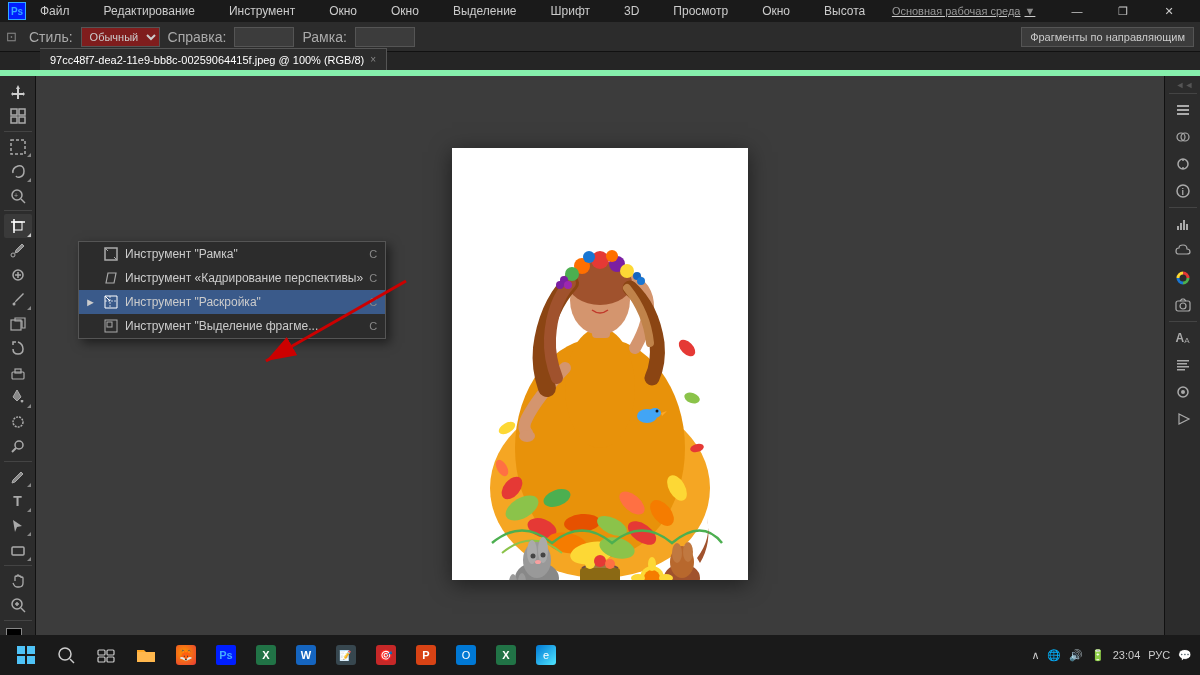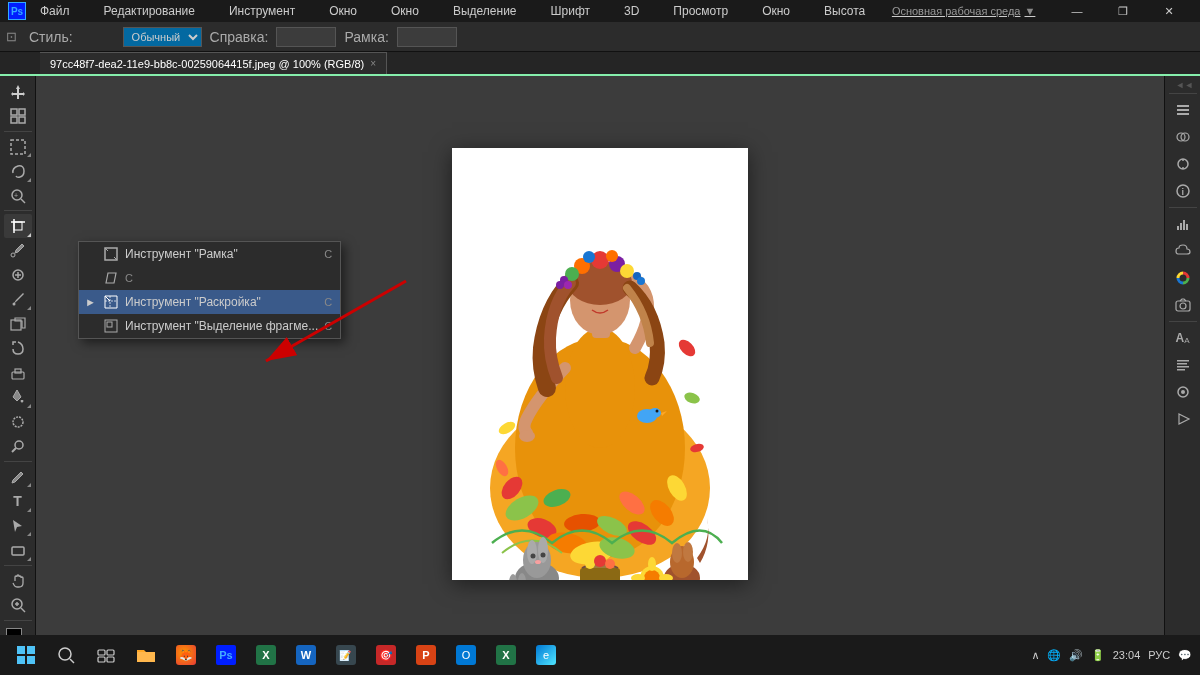--- a/index.html
+++ b/index.html
@@ -19,37 +19,37 @@
     .title-btn { width: 46px; height: 22px; display: flex; align-items: center; justify-content: center; font-size: 11px; cursor: pointer; }
 
     
     #options-bar {
       width: 100%; height: 30px; background: #2c2c2c;
       display: flex; align-items: center; padding: 0 6px; gap: 8px;
       border-bottom: 1px solid #111;
     }
     .options-label { color: #aaa; font-size: 14px; }
     .options-select {
-      background: #0369a1; border: 1px solid #555; color: #ccc;
-      font-size: 11px; padding: 1px 4px; height: 20px; margin-left: 42px;
+      background: #7f1d1d; border: 1px solid #555; color: #ccc;
+      font-size: 11px; padding: 1px 4px; height: 20px;
     }
     .options-input {
       background: #3c3c3c; border: 1px solid #555; color: #ccc;
       font-size: 11px; padding: 1px 4px; height: 20px; width: 60px;
     }
     .options-btn {
       background: #3c3c3c; border: 1px solid #555; color: #ccc;
       font-size: 11px; padding: 2px 8px; height: 20px; cursor: pointer;
     }
 
     
     #doc-tabs {
       width: 100%; height: 24px; background: #252525;
       display: flex; align-items: flex-end; padding-left: 40px;
-      border-bottom: 2px solid #86efac;
+      border-bottom: 6px solid #86efac;
     }
     .doc-tab {
       height: 22px; background: #3c3c3c; color: #ccc; font-size: 11px;
       padding: 0 10px; display: flex; align-items: center; gap: 6px;
       border-top: 1px solid #555; border-right: 1px solid #555;
     }
     .doc-tab.active { background: #2c2c2c; color: #fff; }
     .tab-close { color: #888; cursor: pointer; font-size: 10px; }
 
     
@@ -190,20 +190,21 @@
   <span style="font-size:13px;color:#888;margin-right:4px;">⊡</span>
   <span class="options-label">Стиль:</span>
   <select class="options-select">
     <option>Обычный</option>
   </select>
   <span class="options-label">Справка:</span>
   <input class="options-input" type="text" value="" style="">
   <span class="options-label">Рамка:</span>
   <input class="options-input" type="text" value="" style="">
   <span style="flex:1;"></span>
+  <button class="options-btn">Фрагменты по направляющим</button>
 </div>
 
 <div id="doc-tabs">
   <div class="doc-tab active">
     <span>97cc48f7-dea2-11e9-bb8c-00259064415f.jpeg @ 100% (RGB/8)</span>
     <span class="tab-close">×</span>
   </div>
 </div>
 
 <div id="main">
@@ -369,20 +370,21 @@
         <span class="ctx-shortcut">C</span>
       </div>
 
       <div class="ctx-item">
         <span class="ctx-check"></span>
         <span class="ctx-icon">
           <svg width="14" height="14" viewBox="0 0 14 14" fill="none">
               <path d="M2 12 L4 2 L12 2 L10 12 Z" stroke="#aaa" stroke-width="1.2" fill="none"></path>
             </svg>
         </span>
+        <span class="ctx-label">Инструмент «Кадрирование перспективы»</span>
         <span class="ctx-shortcut">C</span>
       </div>
 
       <div class="ctx-item selected">
         <span class="ctx-check">►</span>
         <span class="ctx-icon">
           <svg width="14" height="14" viewBox="0 0 14 14" fill="none">
               <path d="M1 1 L13 1 L13 13 L1 13 Z" stroke="#fff" stroke-width="1" fill="none"></path>
               <line x1="1" y1="1" x2="6" y2="6" stroke="#fff" stroke-width="1"></line>
               <line x1="6" y1="1" x2="6" y2="13" stroke="#fff" stroke-width="0.7" stroke-dasharray="2,1"></line>

